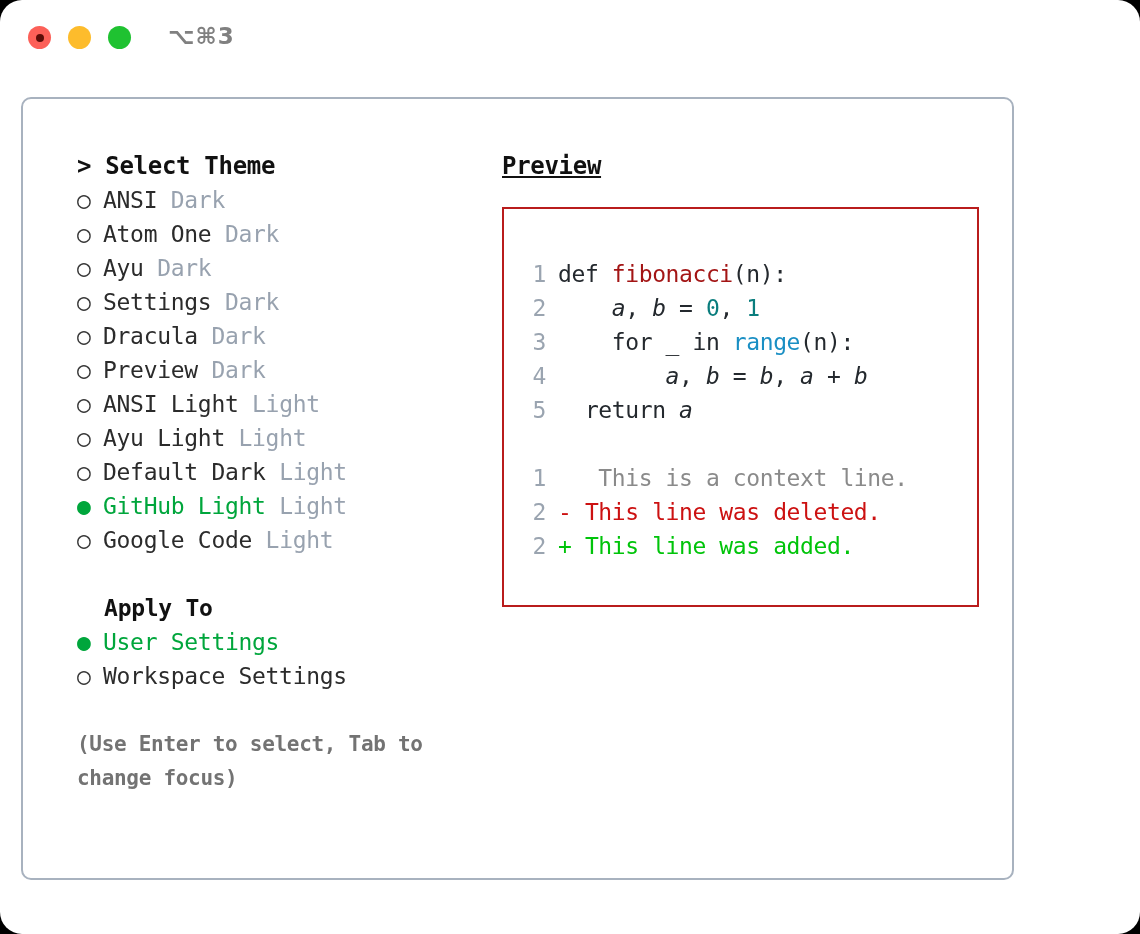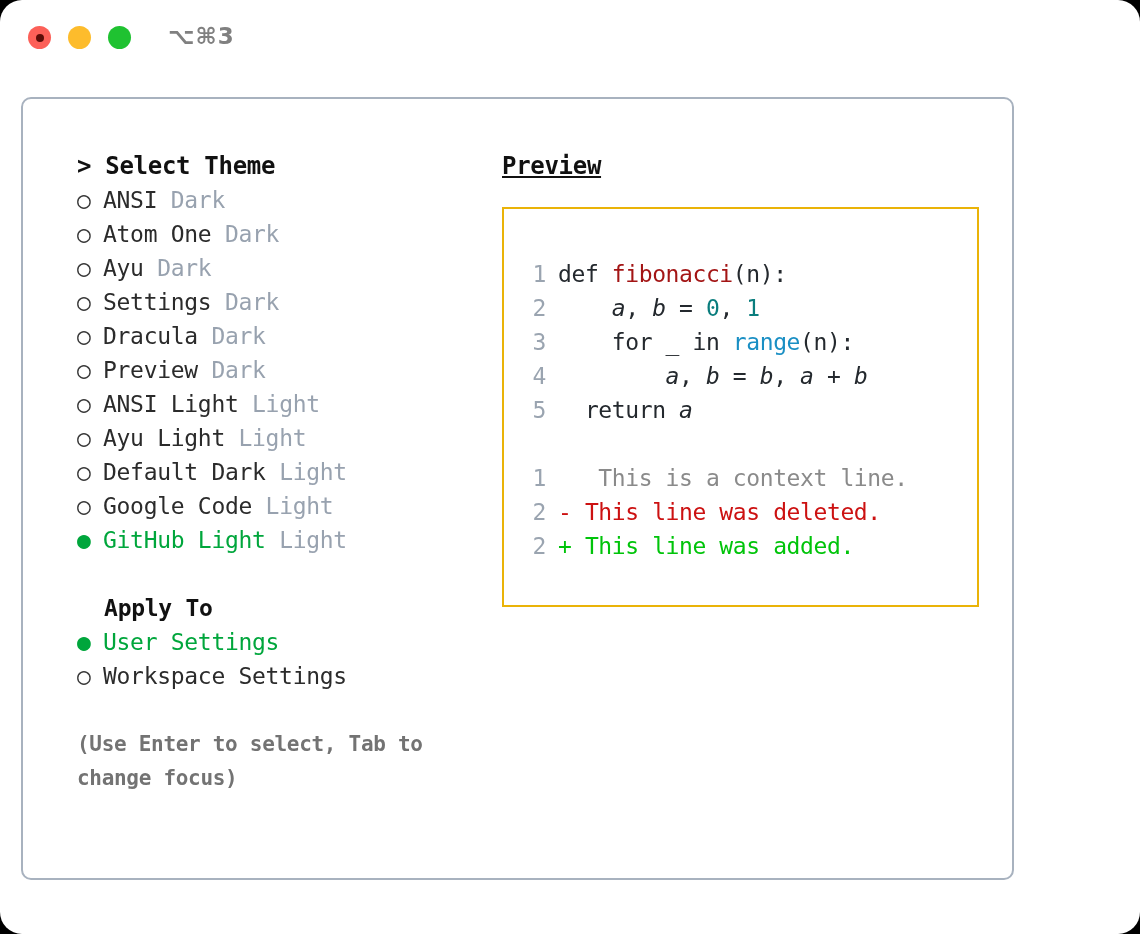--- a/index.html
+++ b/index.html
@@ -183,21 +183,21 @@
     color: #111111;
     line-height: 34px;
     letter-spacing: -0.3px;
     text-decoration: underline;
   }
 
   .preview-box {
     margin-top: 24px;
     width: 477px;
     height: 400px;
-    border: 2px solid #eab308;
+    border: 2px solid #b91c1c;
     box-sizing: border-box;
     background: #ffffff;
     position: relative;
   }
 
   .code {
     position: absolute;
     left: 16px;
     top: 48px;
     font-family: "DejaVu Sans Mono", monospace;
@@ -250,22 +250,22 @@
         <div id="theme-list">
             <div class="theme-row"><span class="marker">○</span><span>ANSI</span> <span class="tag">Dark</span></div>
             <div class="theme-row"><span class="marker">○</span><span>Atom One</span> <span class="tag">Dark</span></div>
             <div class="theme-row"><span class="marker">○</span><span>Ayu</span> <span class="tag">Dark</span></div>
             <div class="theme-row"><span class="marker">○</span><span>Settings</span> <span class="tag">Dark</span></div>
             <div class="theme-row"><span class="marker">○</span><span>Dracula</span> <span class="tag">Dark</span></div>
             <div class="theme-row"><span class="marker">○</span><span>Preview</span> <span class="tag">Dark</span></div>
             <div class="theme-row"><span class="marker">○</span><span>ANSI Light</span> <span class="tag">Light</span></div>
             <div class="theme-row"><span class="marker">○</span><span>Ayu Light</span> <span class="tag">Light</span></div>
             <div class="theme-row"><span class="marker">○</span><span>Default Dark</span> <span class="tag">Light</span></div>
+            <div class="theme-row selected"><span class="marker">●</span><span>GitHub Light</span> <span class="tag">Light</span></div>
             <div class="theme-row"><span class="marker">○</span><span>Google Code</span> <span class="tag">Light</span></div>
-            <div class="theme-row selected"><span class="marker">●</span><span>GitHub Light</span> <span class="tag">Light</span></div>
           </div>
 
         <div class="apply-header">  Apply To</div>
 
         <div id="apply-list">
             <div class="apply-row selected"><span class="marker">●</span><span>User Settings</span></div>
             <div class="apply-row"><span class="marker">○</span><span>Workspace Settings</span></div>
           </div>
 
         <div class="hint">(Use Enter to select, Tab to change focus)</div>

